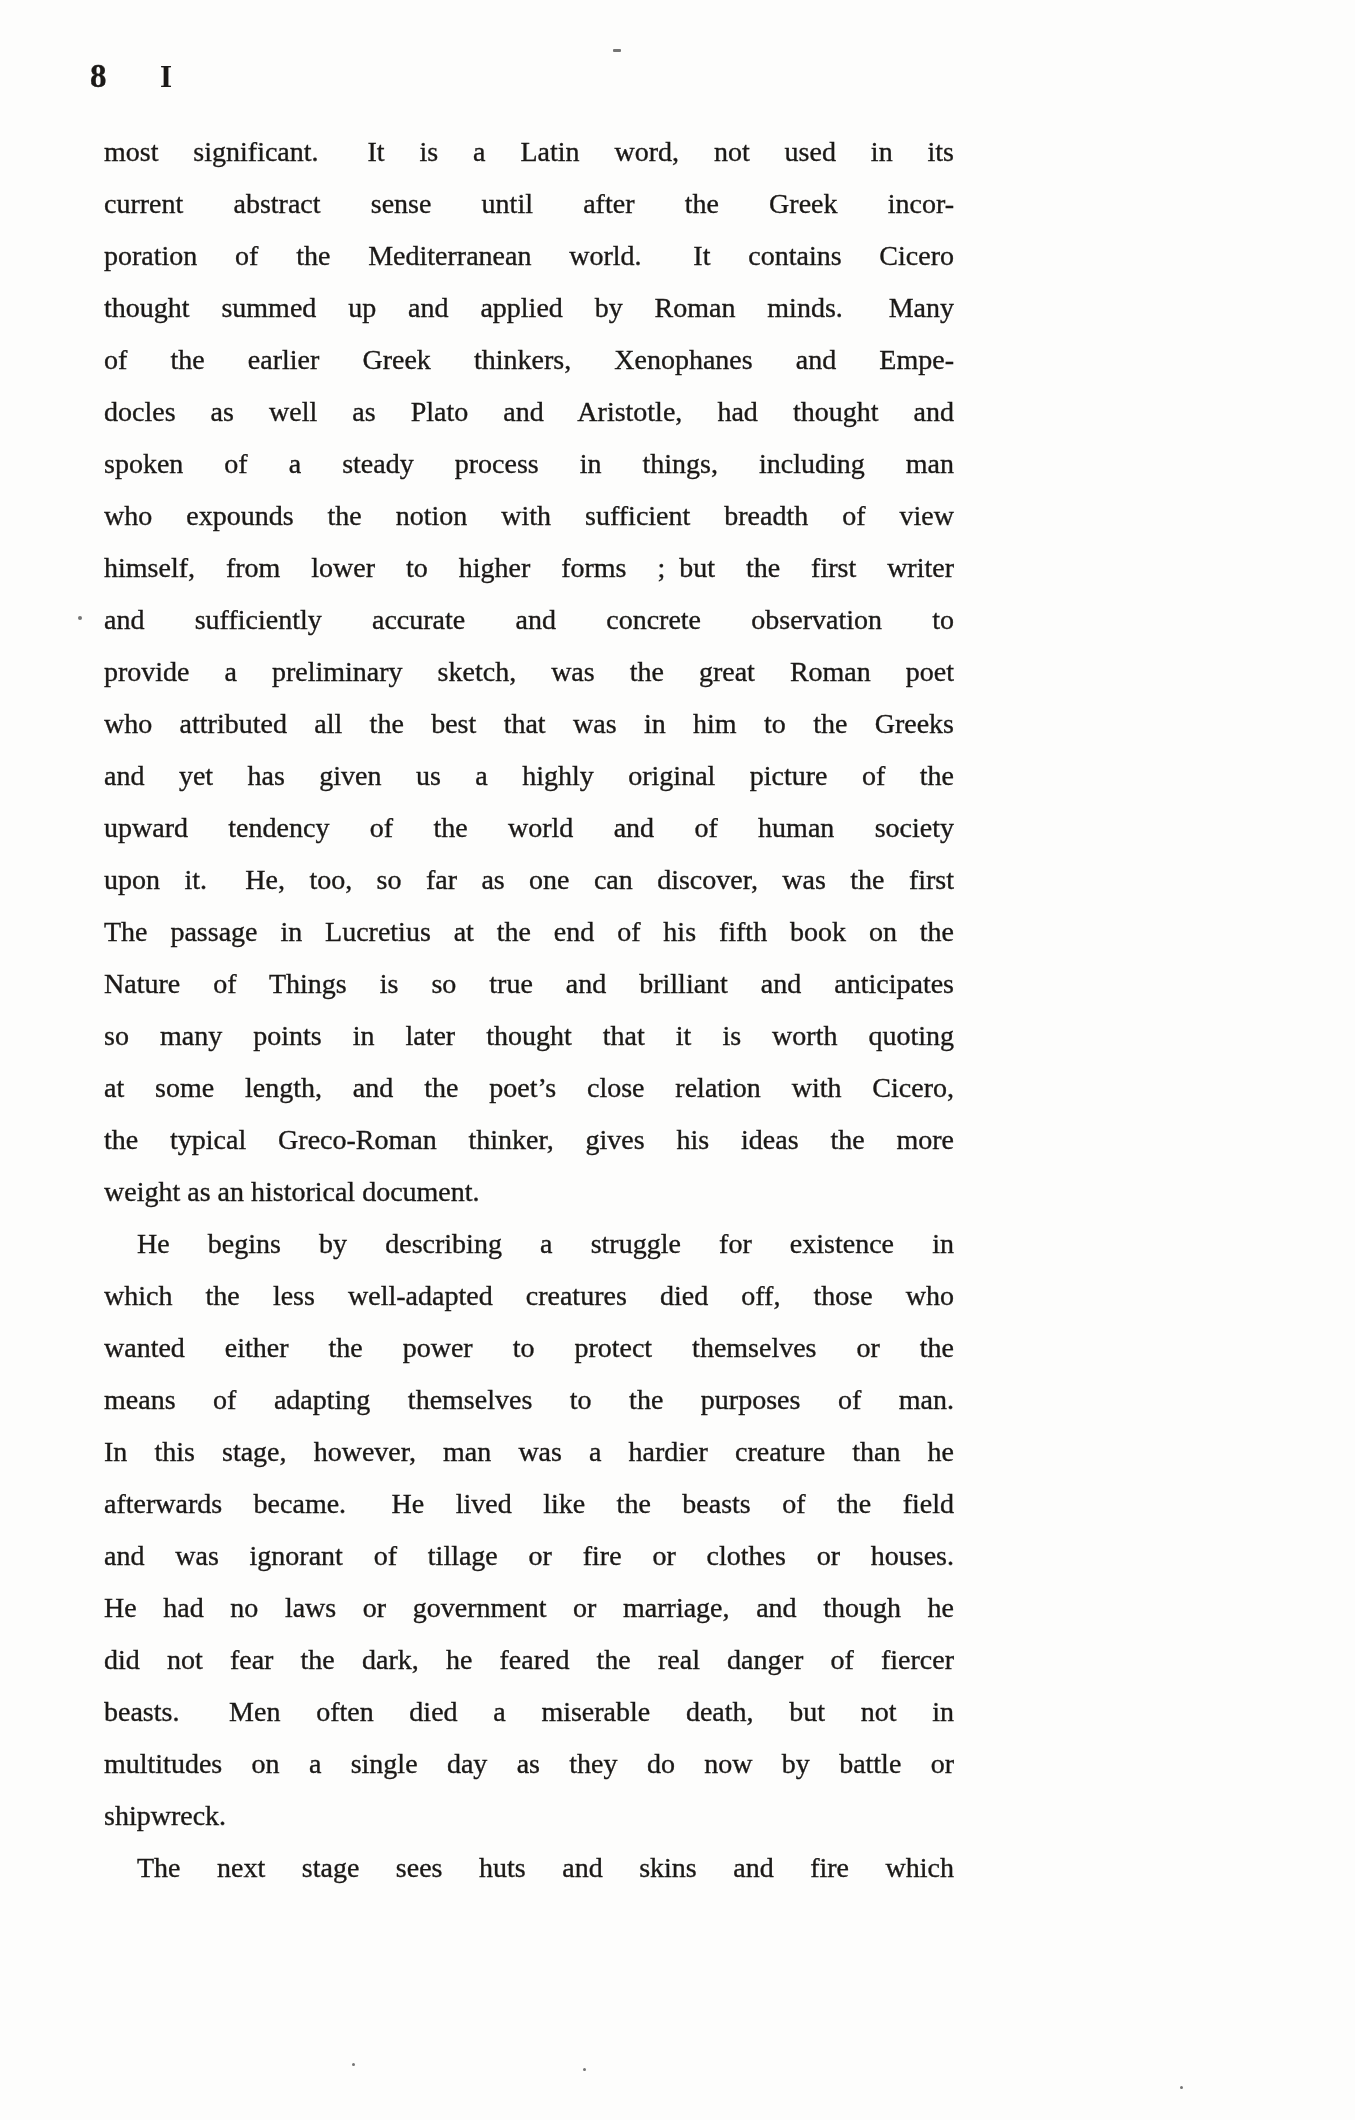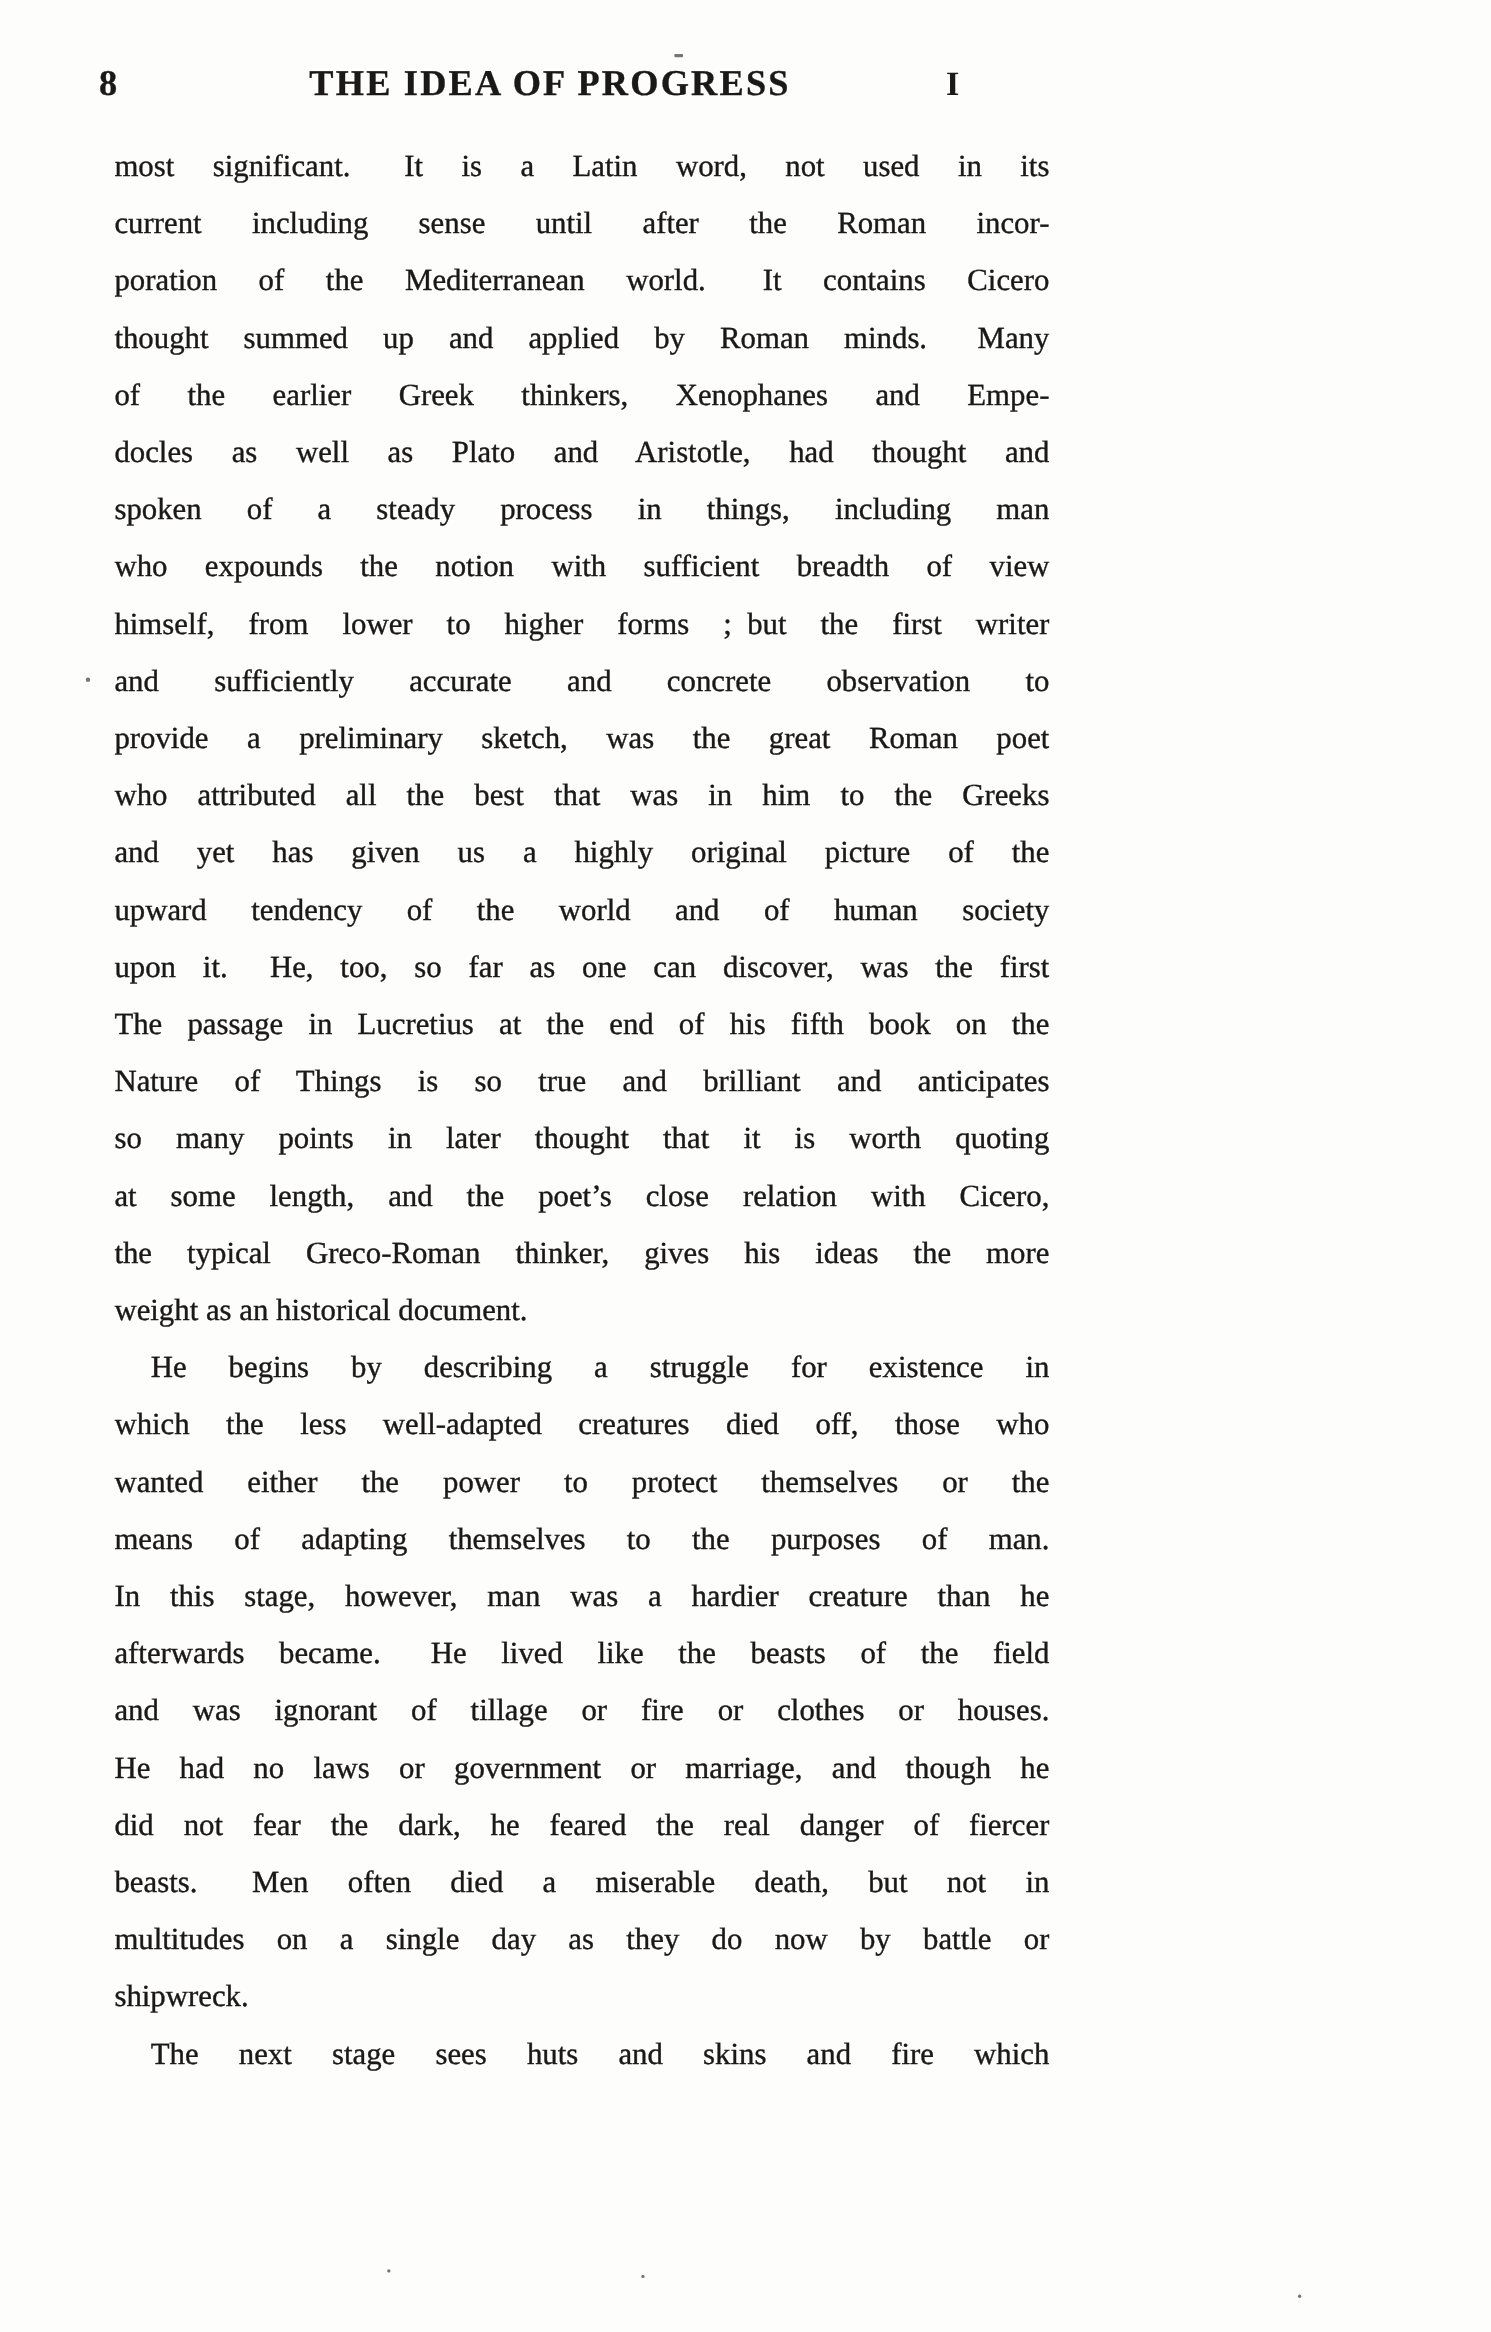--- a/index.html
+++ b/index.html
@@ -51,27 +51,26 @@
   .speck { position: absolute; background: #3a3a3a; opacity: 0.7; border-radius: 50%; }
   .speck.dash { border-radius: 1px; }
 </style>
 </head>
 <body>
 
 <div class="page">
 
   <div class="header">
     <span class="page-num">8</span>
-    <span class="running-title">THE IDEA OF PROGRESS</span>
     <span class="chapter-numeral">I</span>
   </div>
 
   <div class="textblock">
     <div class="line">most significant.  It is a Latin word, not used in its</div>
-    <div class="line">current including sense until after the Roman incor-</div>
+    <div class="line">current abstract sense until after the Greek incor-</div>
     <div class="line">poration of the Mediterranean world.  It contains Cicero</div>
     <div class="line">thought summed up and applied by Roman minds.  Many</div>
     <div class="line">of the earlier Greek thinkers, Xenophanes and Empe-</div>
     <div class="line">docles as well as Plato and Aristotle, had thought and</div>
     <div class="line">spoken of a steady process in things, including man</div>
     <div class="line">who expounds the notion with sufficient breadth of view</div>
     <div class="line">himself, from lower to higher forms ; but the first writer</div>
     <div class="line">and sufficiently accurate and concrete observation to</div>
     <div class="line">provide a preliminary sketch, was the great Roman poet</div>
     <div class="line">who attributed all the best that was in him to the Greeks</div>

